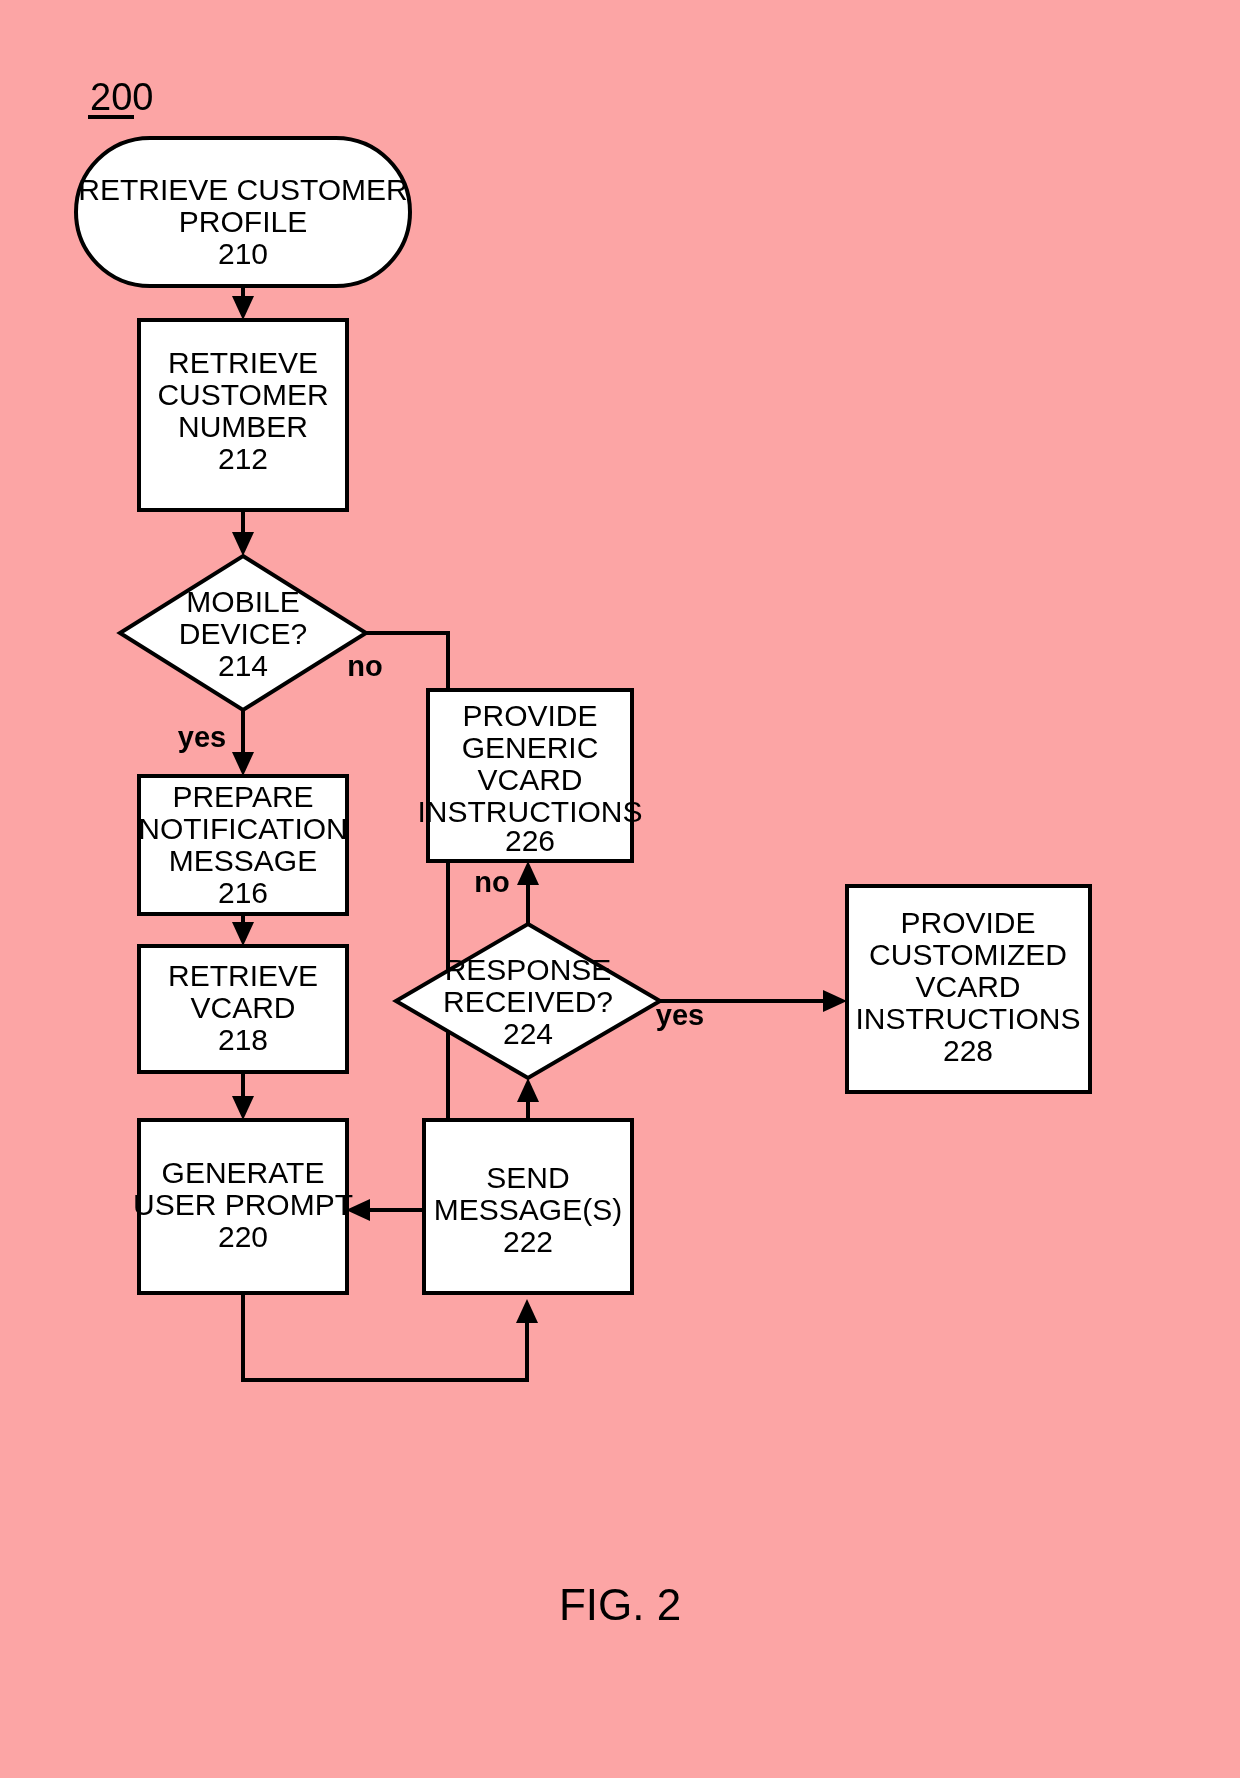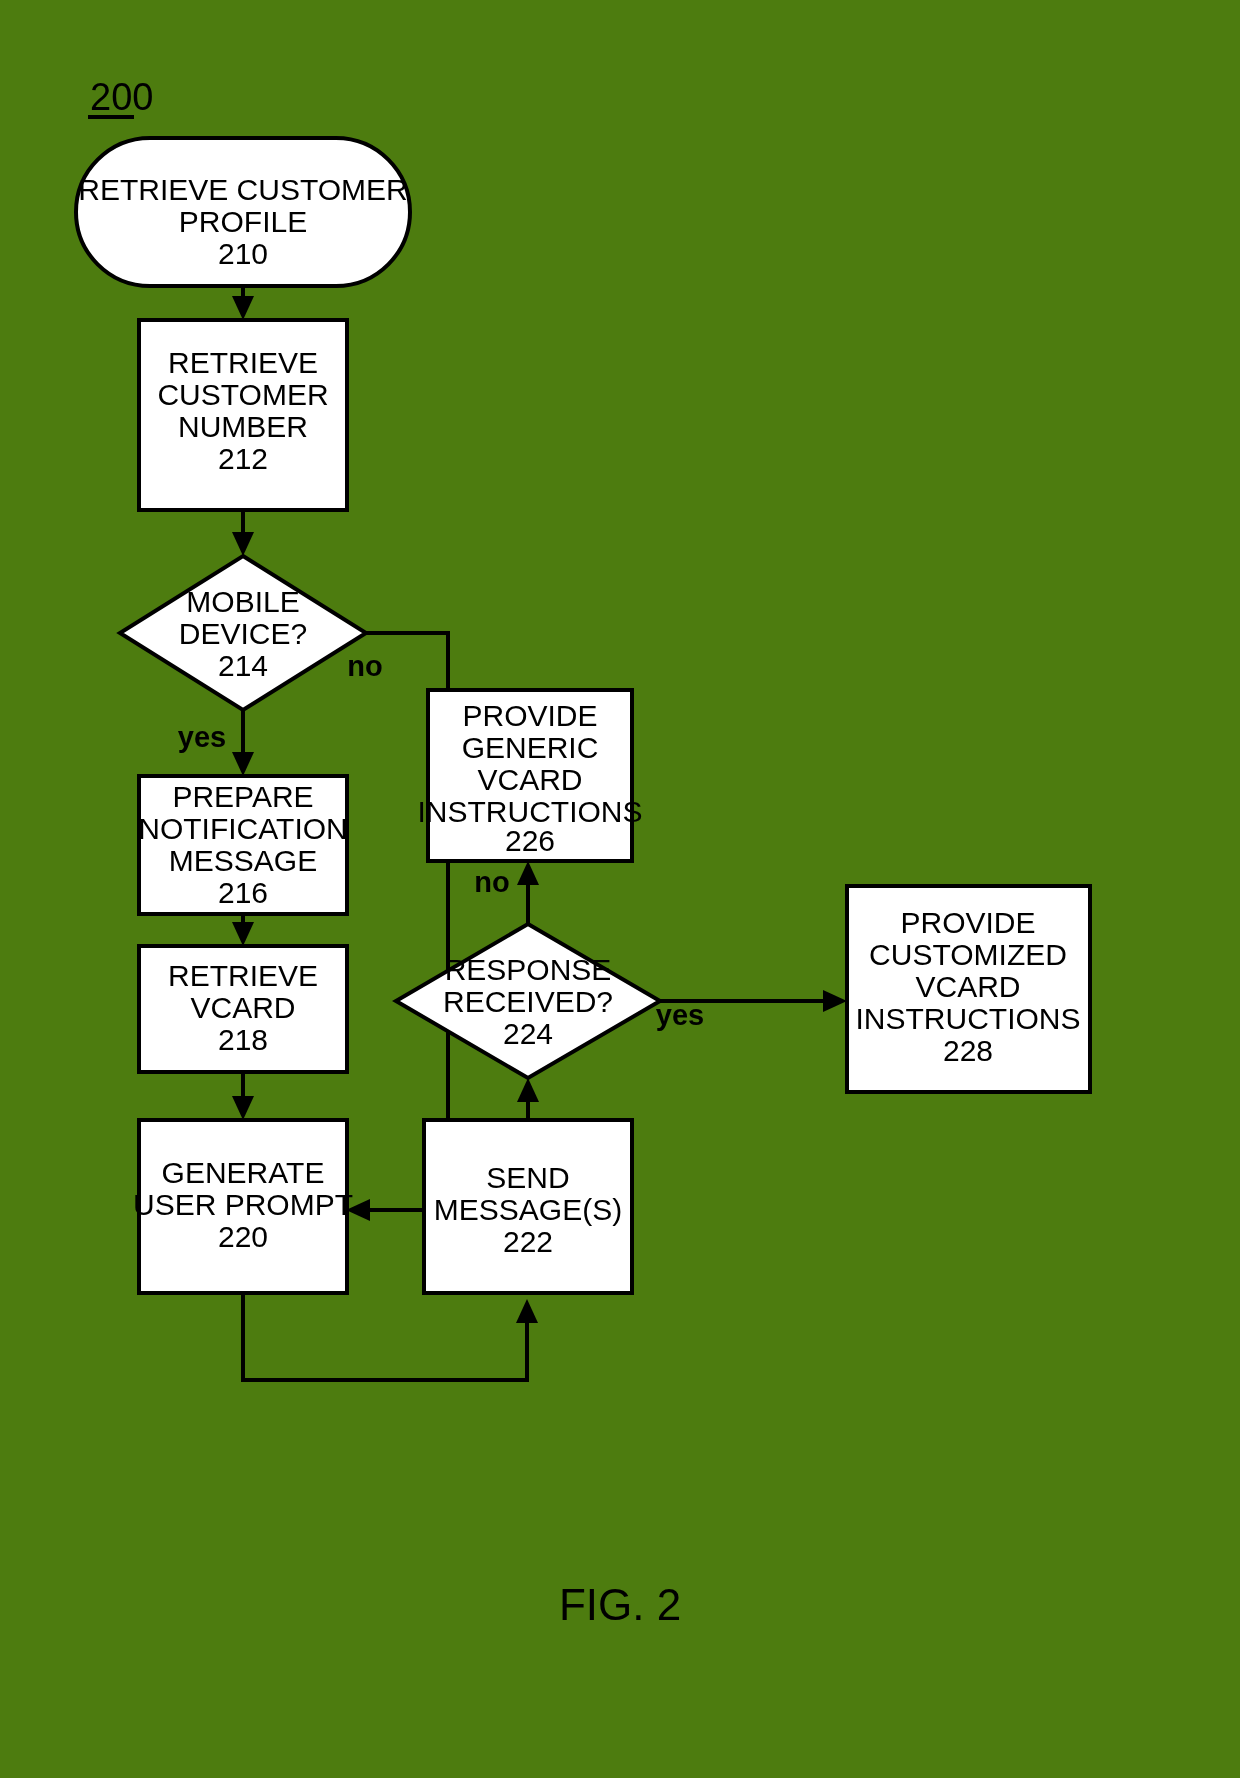--- a/index.html
+++ b/index.html
@@ -7,21 +7,21 @@
     padding: 0;
     background: #ffffff;
   }
   body {
     font-family: "Liberation Sans", sans-serif;
   }
   #figure-root {
     position: relative;
     width: 1240px;
     height: 1778px;
-    background: #4d7c0f;
+    background: #fca5a5;
     overflow: hidden;
   }
   svg#flowchart {
     display: block;
     width: 1240px;
     height: 1778px;
   }
   .node-shape {
     fill: #ffffff;
     stroke: #000000;

